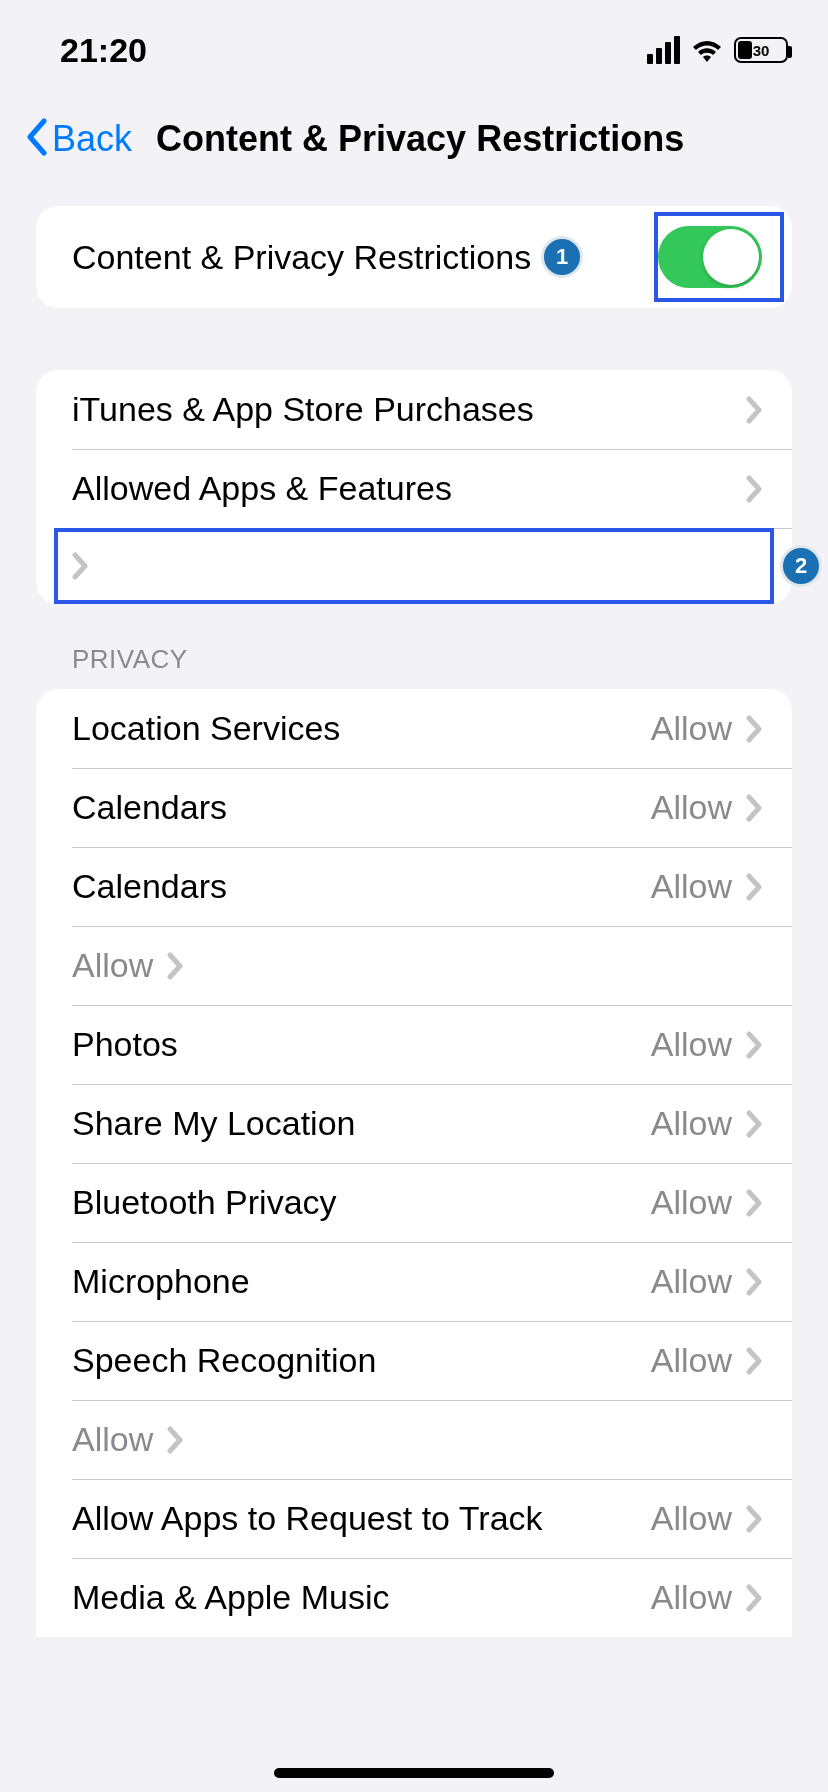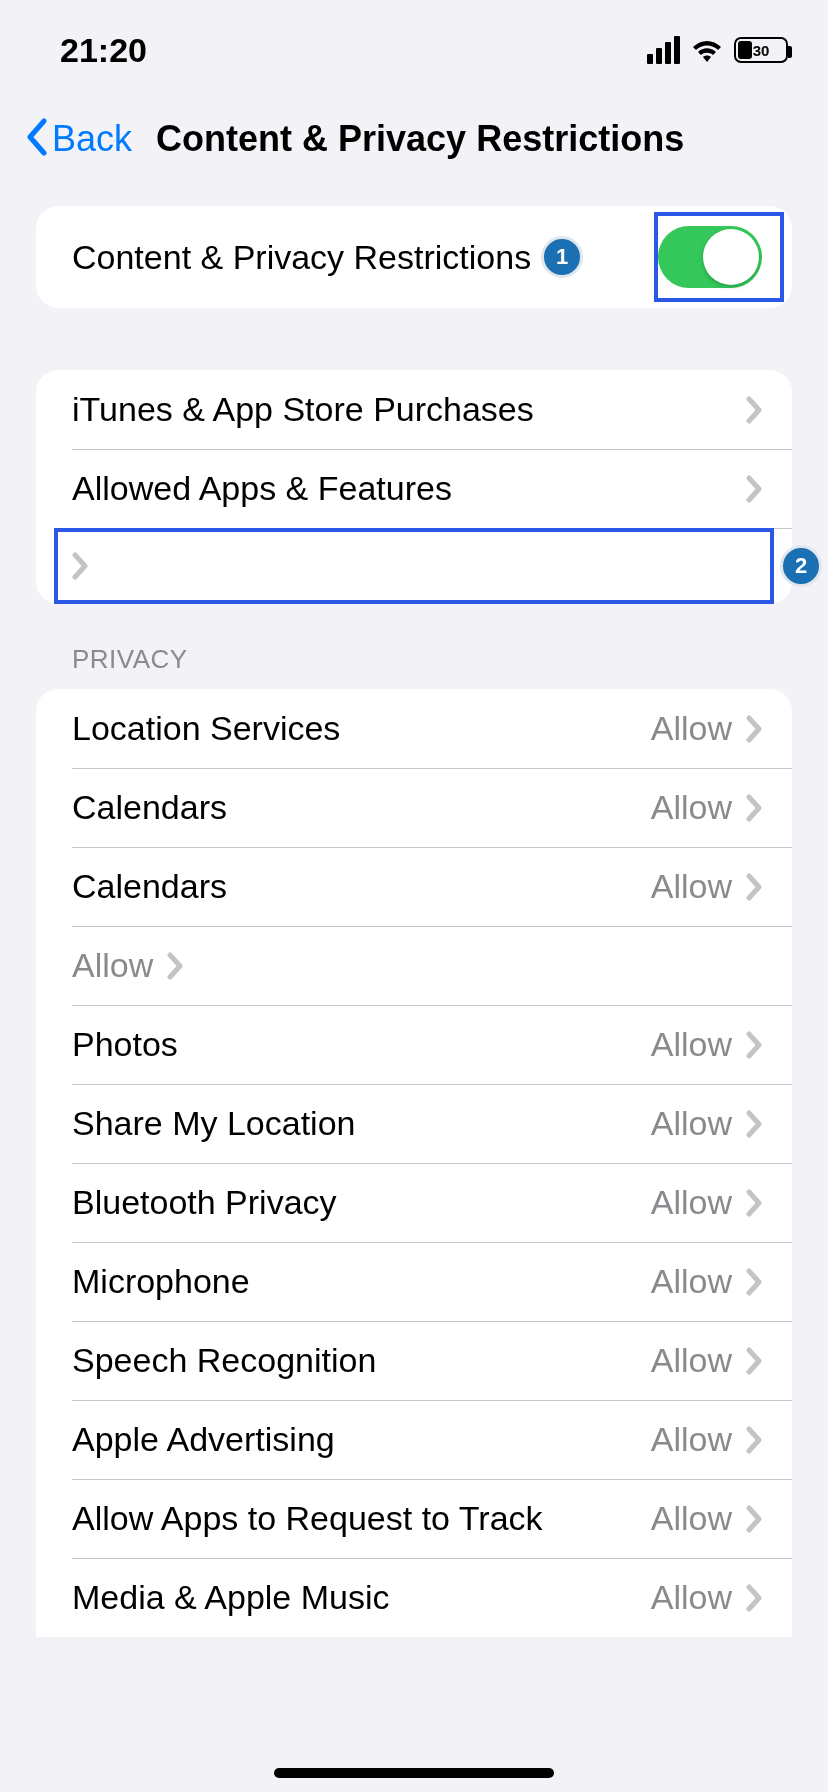--- a/index.html
+++ b/index.html
@@ -213,21 +213,20 @@
         </svg>
       </div>
       <div class="row">
         <span class="row-label">Speech Recognition</span>
         <span class="row-value">Allow</span>
         <svg class="chevron-right" viewBox="0 0 16 28">
           <polyline points="3,3 13,14 3,25"></polyline>
         </svg>
       </div>
       <div class="row">
-        <span class="row-label">Apple Advertising</span>
         <span class="row-value">Allow</span>
         <svg class="chevron-right" viewBox="0 0 16 28">
           <polyline points="3,3 13,14 3,25"></polyline>
         </svg>
       </div>
       <div class="row">
         <span class="row-label">Allow Apps to Request to Track</span>
         <span class="row-value">Allow</span>
         <svg class="chevron-right" viewBox="0 0 16 28">
           <polyline points="3,3 13,14 3,25"></polyline>

